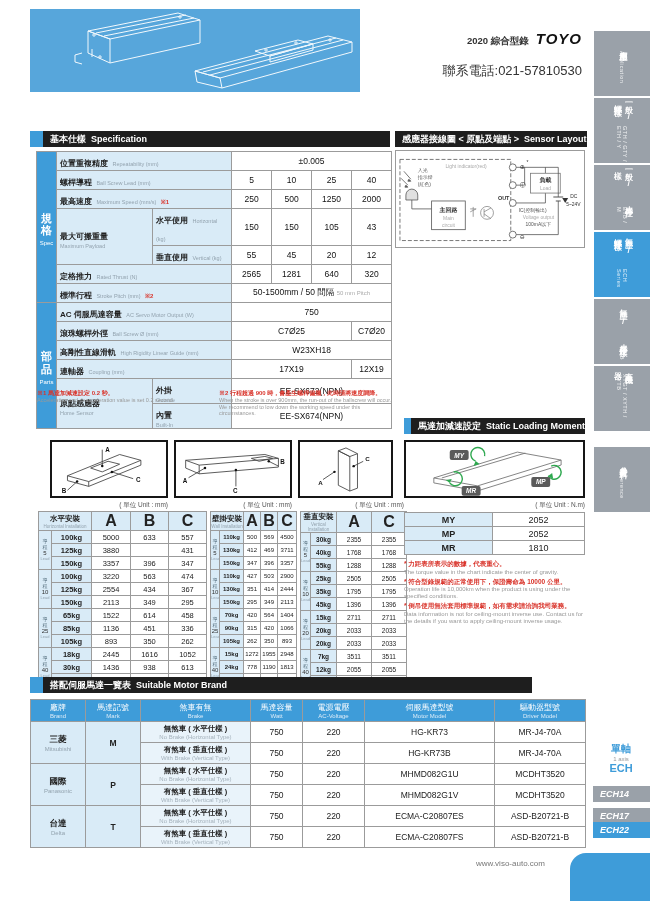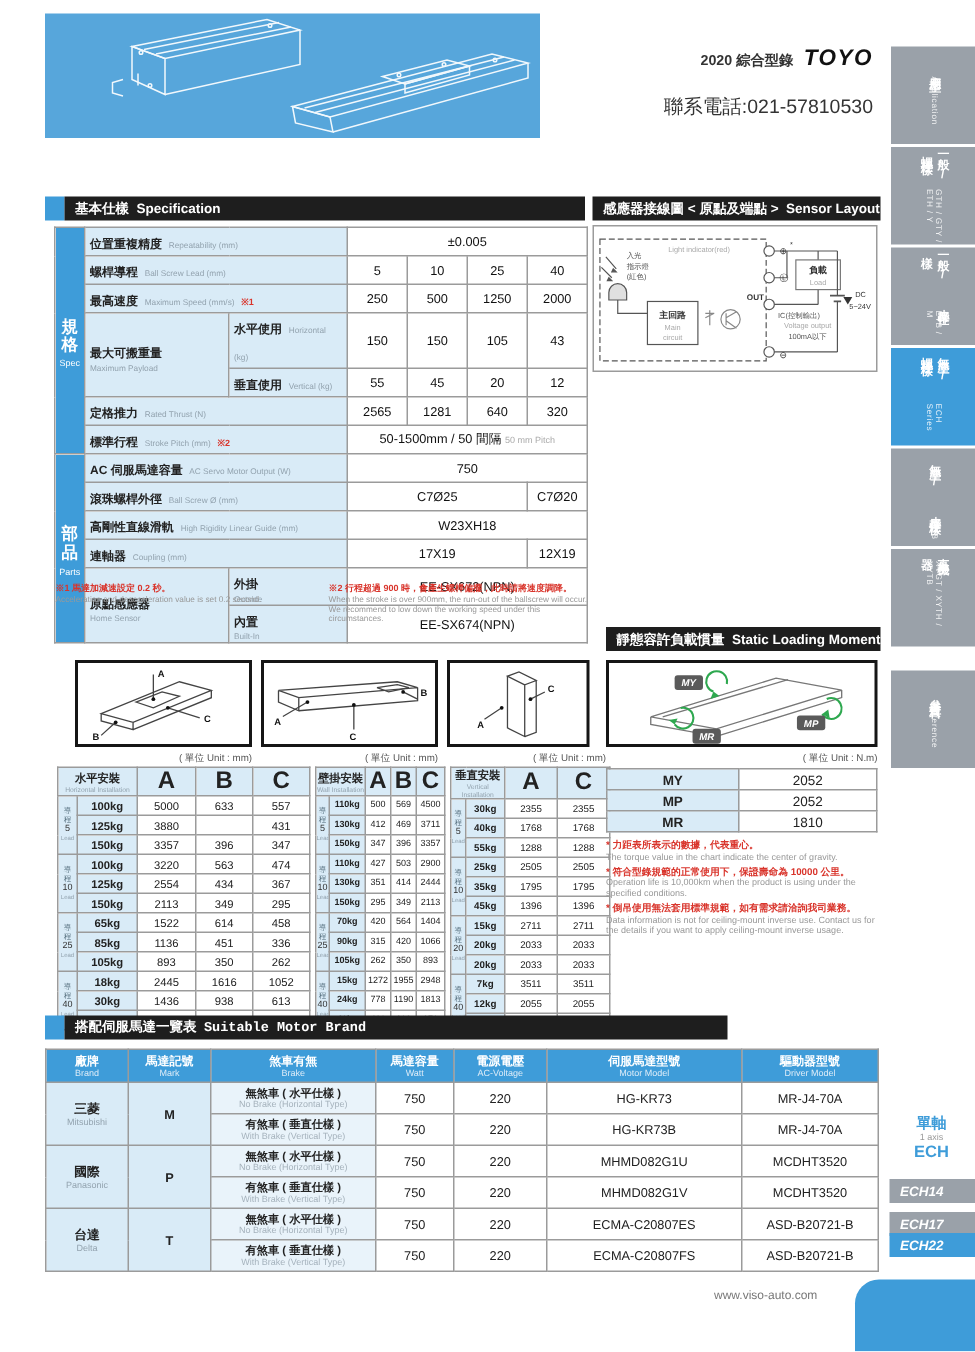--- a/index.html
+++ b/index.html
@@ -77,21 +77,21 @@
 #mt { position:absolute; left:404px; top:512px; width:181px; border-collapse:collapse; }
 #mt td { border:1px solid #9b9b9b; height:14px; text-align:center; font-size:9px; }
 #mt td.ml { background:#d9ebf7; font-weight:bold; width:88px; }
 #mnotes { position:absolute; left:404px; top:560px; width:183px; }
 #mnotes .zh { font-size:6.5px; color:#d9342b; font-weight:bold; line-height:8.5px; }
 #mnotes .en { font-size:6px; color:#999; line-height:7px; margin-bottom:2px; }
 
 
 #motor { position:absolute; left:30px; top:699px; width:555px; border-collapse:collapse; table-layout:fixed; }
 #motor th { background:#3e9cd9; color:#fff; border:1px solid #9b9b9b; height:22px; }
-#motor th .zh { display:block; font-size:8px; font-weight:bold; }
+#motor th .zh { display:block; font-size:8px; font-weight:normal; }
 #motor th .en { display:block; font-size:6px; font-weight:normal; color:#ddecf8; }
 #motor td { border:1px solid #9b9b9b; height:21px; text-align:center; font-size:8.5px; background:#fff; }
 #motor td.brand { background:#d9ebf7; }
 #motor td.brand .zh { display:block; font-size:8.5px; font-weight:bold; }
 #motor td.brand .en { display:block; font-size:6px; color:#93a3af; }
 #motor td.mark { background:#d9ebf7; font-weight:bold; }
 #motor td.brake { background:#e9f3fa;margin-left:24px; }
 #motor td.brake .zh { display:block; font-size:7.5px; font-weight:bold; }
 #motor td.brake .en { display:block; font-size:6px; color:#a5b2bc; }
 
@@ -697,21 +697,21 @@
     <tr>
           <td class="kg">12kg</td>
           <td class="vv">2055</td>
           <td class="vv">2055</td>
         </tr>
   </tbody>
     </table>
 
   <div class="bar" style="left:404px; top:418px; width:181px;">
     <div class="sq"></div>
-    <div class="bd"><span>靜態容許負載慣量</span><span class="en">Static Loading Moment</span></div>
+    <div class="bd"><span>馬達加減速設定</span><span class="en">Static Loading Moment</span></div>
   </div>
 
   <svg id="dm" viewBox="0 0 178 54">
     <g stroke="#777" stroke-width="0.9" fill="none">
       <path d="M28,36 L112,10 L156,18 L72,44 Z M28,36 L28,41 L72,49 L72,44 M72,49 L156,23 L156,18"></path>
       <path d="M36,36 L120,11"></path>
     </g>
     <g stroke="#2ea84f" stroke-width="1.4" fill="none">
       <path d="M70,19 a7,7 0 1 1 9,-5"></path>
       <path d="M146,24 a7,7 0 1 1 -3,10"></path>
@@ -749,21 +749,21 @@
 
   <div id="mnotes">
     <div class="zh">* 力距表所表示的數據，代表重心。</div>
     <div class="en">The torque value in the chart indicate the center of gravity.</div>
     <div class="zh">* 符合型錄規範的正常使用下，保證壽命為 10000 公里。</div>
     <div class="en">Operation life is 10,000km when the product is using under the specified conditions.</div>
     <div class="zh">* 倒吊使用無法套用標準規範，如有需求請洽詢我司業務。</div>
     <div class="en">Data information is not for ceiling-mount inverse use. Contact us for the details if you want to apply ceiling-mount inverse usage.</div>
   </div>
 
-  <div class="bar" style="left:30px; top:677px; width:455px;font-family:Liberation Mono, monospace;">
+  <div class="bar" style="left:30px; top:677px; width:502px;">
     <div class="sq"></div>
     <div class="bd"><span>搭配伺服馬達一覽表</span><span class="en">Suitable Motor Brand</span></div>
   </div>
 
   <table id="motor">
     <colgroup>
         <col style="width:55px">
         <col style="width:55px">
         <col style="width:110px">
         <col style="width:52px">

